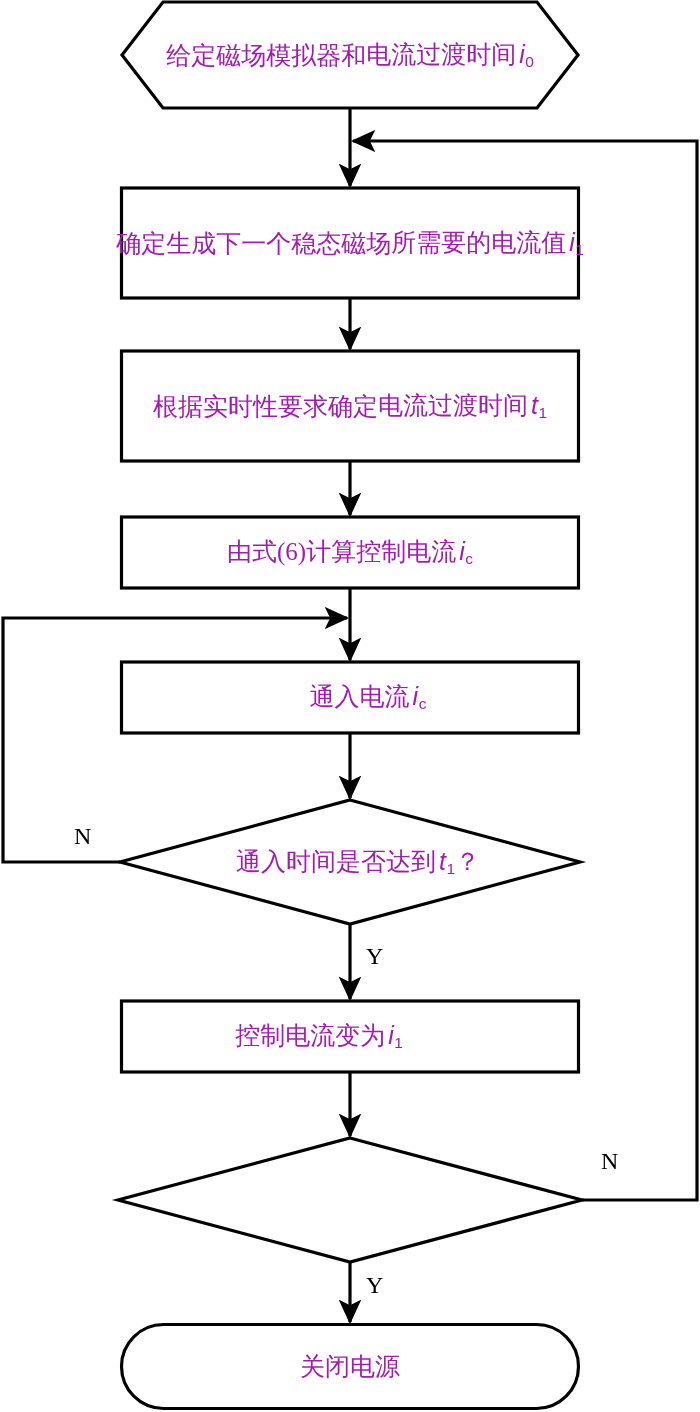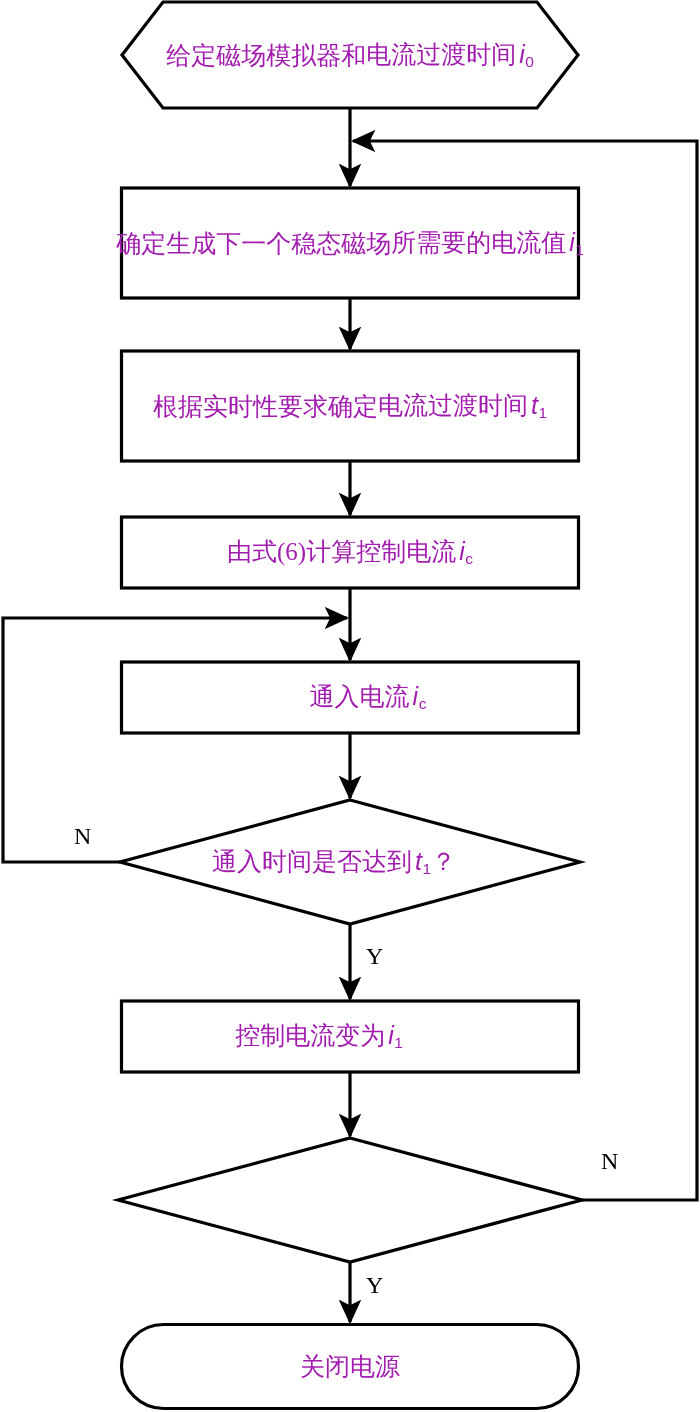--- a/index.html
+++ b/index.html
@@ -122,21 +122,21 @@
   </div>
 
   <div class="node-text" style="left:121px; top:517px; width:458px; height:71px;">
     <span class="line"><span>由式(6)计算控制电流</span><var class="sym"><span>i</span><sub>c</sub></var></span>
   </div>
 
   <div class="node-text" style="left:121px; top:662px; width:458px; height:71px;margin-left:18px;">
     <span class="line"><span>通入电流</span><var class="sym"><span>i</span><sub>c</sub></var></span>
   </div>
 
-  <div class="node-text" style="left:144px; top:832px; width:380px; height:60px;">
+  <div class="node-text" style="left:168px; top:832px; width:380px; height:60px;">
     <span class="line"><span>通入时间是否达到</span><var class="sym"><span>t</span><sub>1</sub></var><span>？</span></span>
   </div>
 
   <div class="node-text" style="left:121px; top:1001px; width:396px; height:71px;">
     <span class="line"><span>控制电流变为</span><var class="sym"><span>i</span><sub>1</sub></var></span>
   </div>
 
 
   <div class="node-text" style="left:121px; top:1324px; width:458px; height:84px;">
     <span class="line">关闭电源</span>

